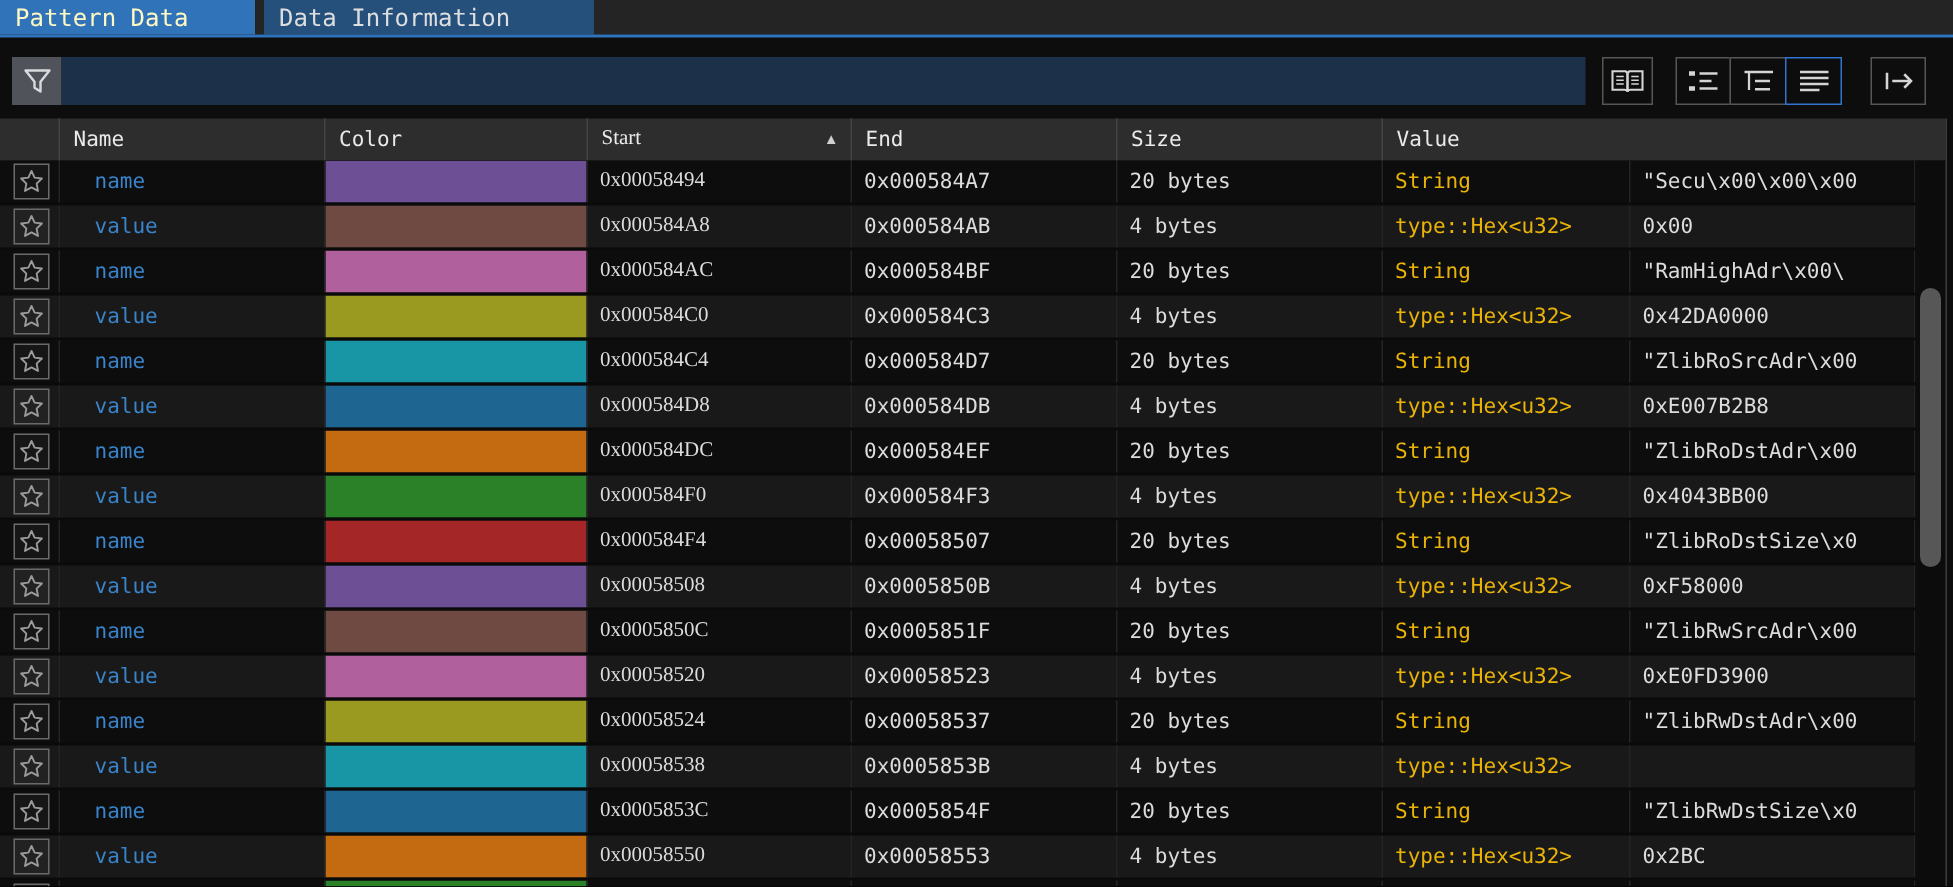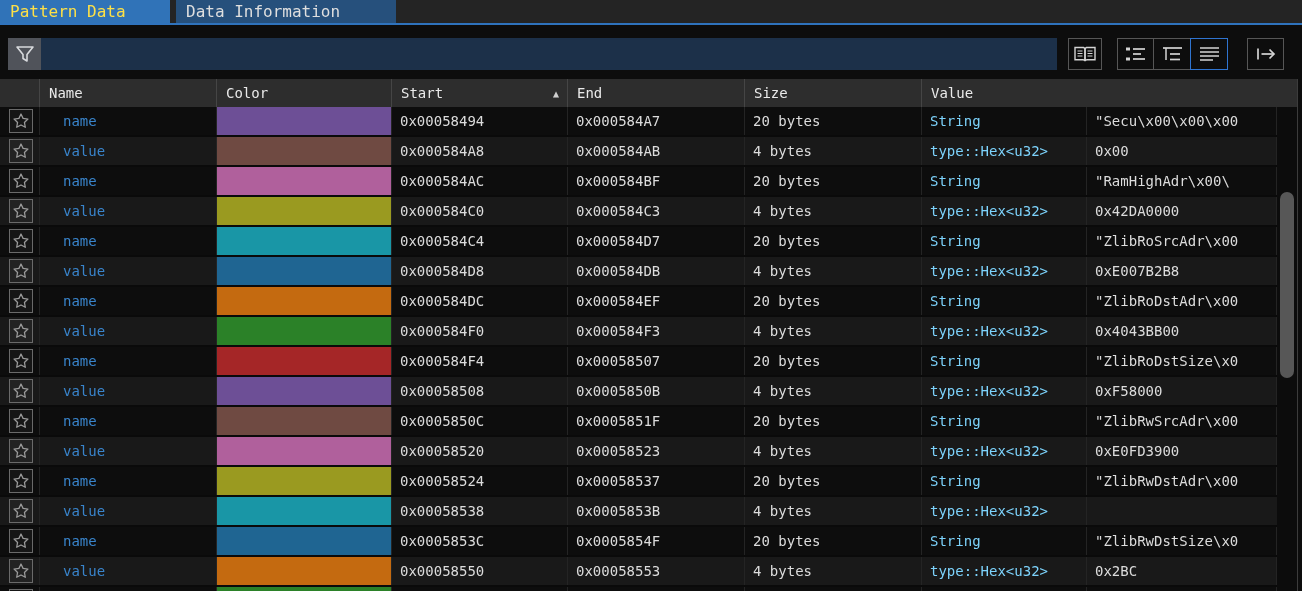--- a/index.html
+++ b/index.html
@@ -3,52 +3,52 @@
 <meta charset="utf-8">
 <style>
   * { margin:0; padding:0; box-sizing:border-box; }
   html,body { background:#000; }
   .app {
     position:relative; width:1302px; height:591px; overflow:hidden;
     background:#0d0d0d; font-family:"DejaVu Sans Mono", monospace;
   }
   
   .tabbar { position:absolute; top:0; left:0; width:1302px; height:23px; background:#242424; display:flex; }
-  .tab { height:23px; display:flex; align-items:center; padding-left:10px; font-size:16px; color:#fde047; cursor:default; }
+  .tab { height:23px; display:flex; align-items:center; padding-left:10px; font-size:16px; color:#fef9c3; cursor:default; }
   .tab.active { width:170px; background:#3073b8; }
   .tab.inactive { width:220px; background:#26507c; margin-left:6px; color:#dfdfdf; }
   .tab-underline { position:absolute; top:23px; left:0; width:1302px; height:2px; background:#2f73bd; }
   
   .filter-btn { position:absolute; left:8px; top:38px; width:33px; height:32px; background:#50535a;
     display:flex; align-items:center; justify-content:center; }
   .search-input { position:absolute; left:41px; top:38px; width:1016px; height:32px;
     background:#1c3049; border:none; outline:none; color:#e0e0e0; font-family:inherit; font-size:14px; padding:0 8px; }
   .icon-btn { position:absolute; top:38px; height:32px; background:#0d0d0d; border:1px solid #565656;
     display:flex; align-items:center; justify-content:center; }
   .icon-btn.selected { border:1px solid #2f74d0; }
   
   .thead { position:absolute; top:79px; left:0; width:1297px; height:28px; background:#2d2d2d;
     display:flex; font-size:14px; color:#eaeaea; }
   .th { height:100%; display:flex; align-items:center; padding-left:9px; border-right:1px solid #454545; }
   .th.sorted { justify-content:space-between; padding-right:8px; }
   .sort-arrow { font-size:10px; color:#d0d0d0; }
-  .c-star{width:40px;} .c-name{width:177px;} .c-color{width:175px;} .c-start{width:176px;}
+  .c-star{width:40px;} .c-name{width:177px;} .c-color{width:175px;} .c-start{width:176px;font-family:Liberation Serif, serif;}
   .c-end{width:177px;} .c-size{width:177px;text-align:center;} .c-type{width:165px;} .c-value{width:190px;}
   .c-value-h{width:210px; border-right:none;}
   
   .tbody { position:absolute; top:107px; left:0; width:1277px; height:484px; overflow:hidden; }
   .tr { display:flex; height:30px; border-bottom:2px solid #0a0a0a; }
   .tr.odd  { background:#0d0d0d; }
   .tr.even { background:#191919; }
   .td { height:100%; display:flex; align-items:center; padding-left:8px; border-right:1px solid #242424;
     font-size:14px; color:#dcdcdc; overflow:hidden; white-space:nowrap; }
   .td.t-star { padding-left:0; }
   .td.t-name { color:#3984cb; padding-left:23px; }
   .td.t-color { padding:0; }
-  .td.t-type { color:#7dd3fc; }
+  .td.t-type { color:#eab308; }
   .star-box { width:24px; height:24px; margin-left:9px; border:1px solid #6a6a6a;
     background:rgba(255,255,255,0.04); display:flex; align-items:center; justify-content:center; }
   .swatch { width:100%; height:100%; }
   
   .scroll-track { position:absolute; left:1277px; top:107px; width:20px; height:484px; background:#0c0c0c; }
   .scroll-thumb { position:absolute; left:3px; top:85px; width:14px; height:186px; background:#575757; border-radius:7px; }
   .right-line { position:absolute; left:1297px; top:79px; width:1px; height:512px; background:#3c3c3c; }
   svg { display:block; }
 </style>
 </head>

